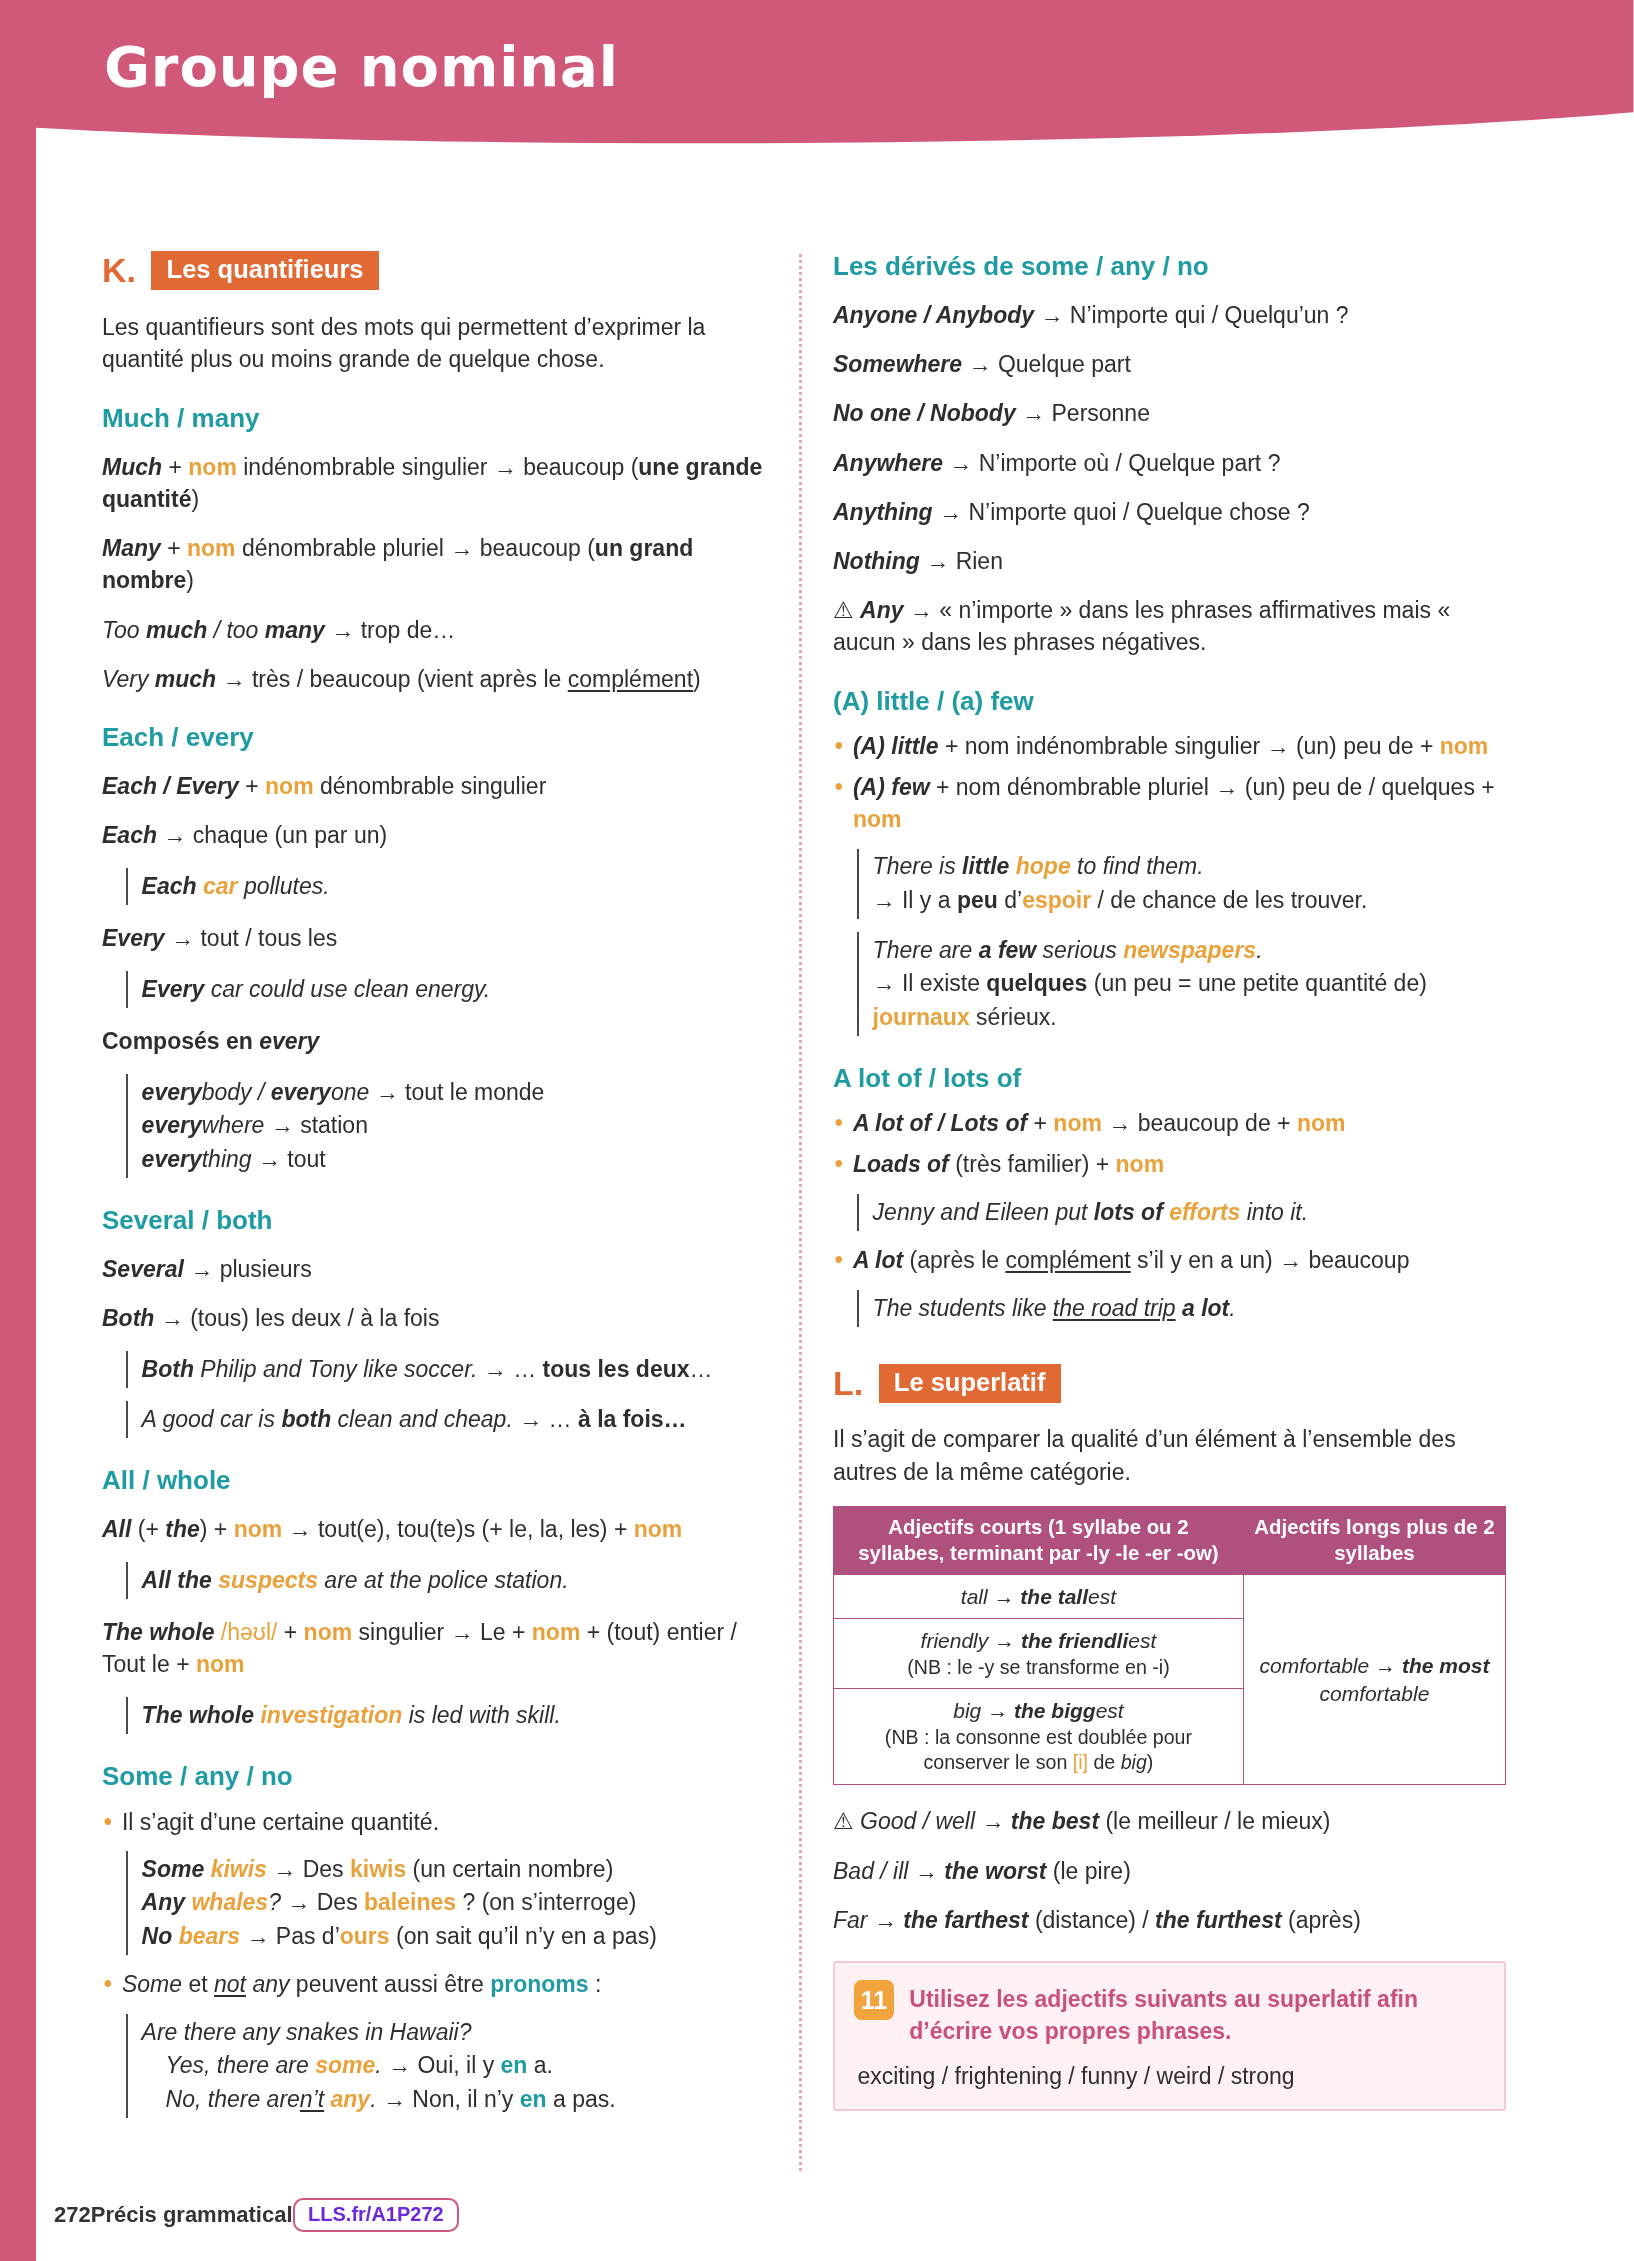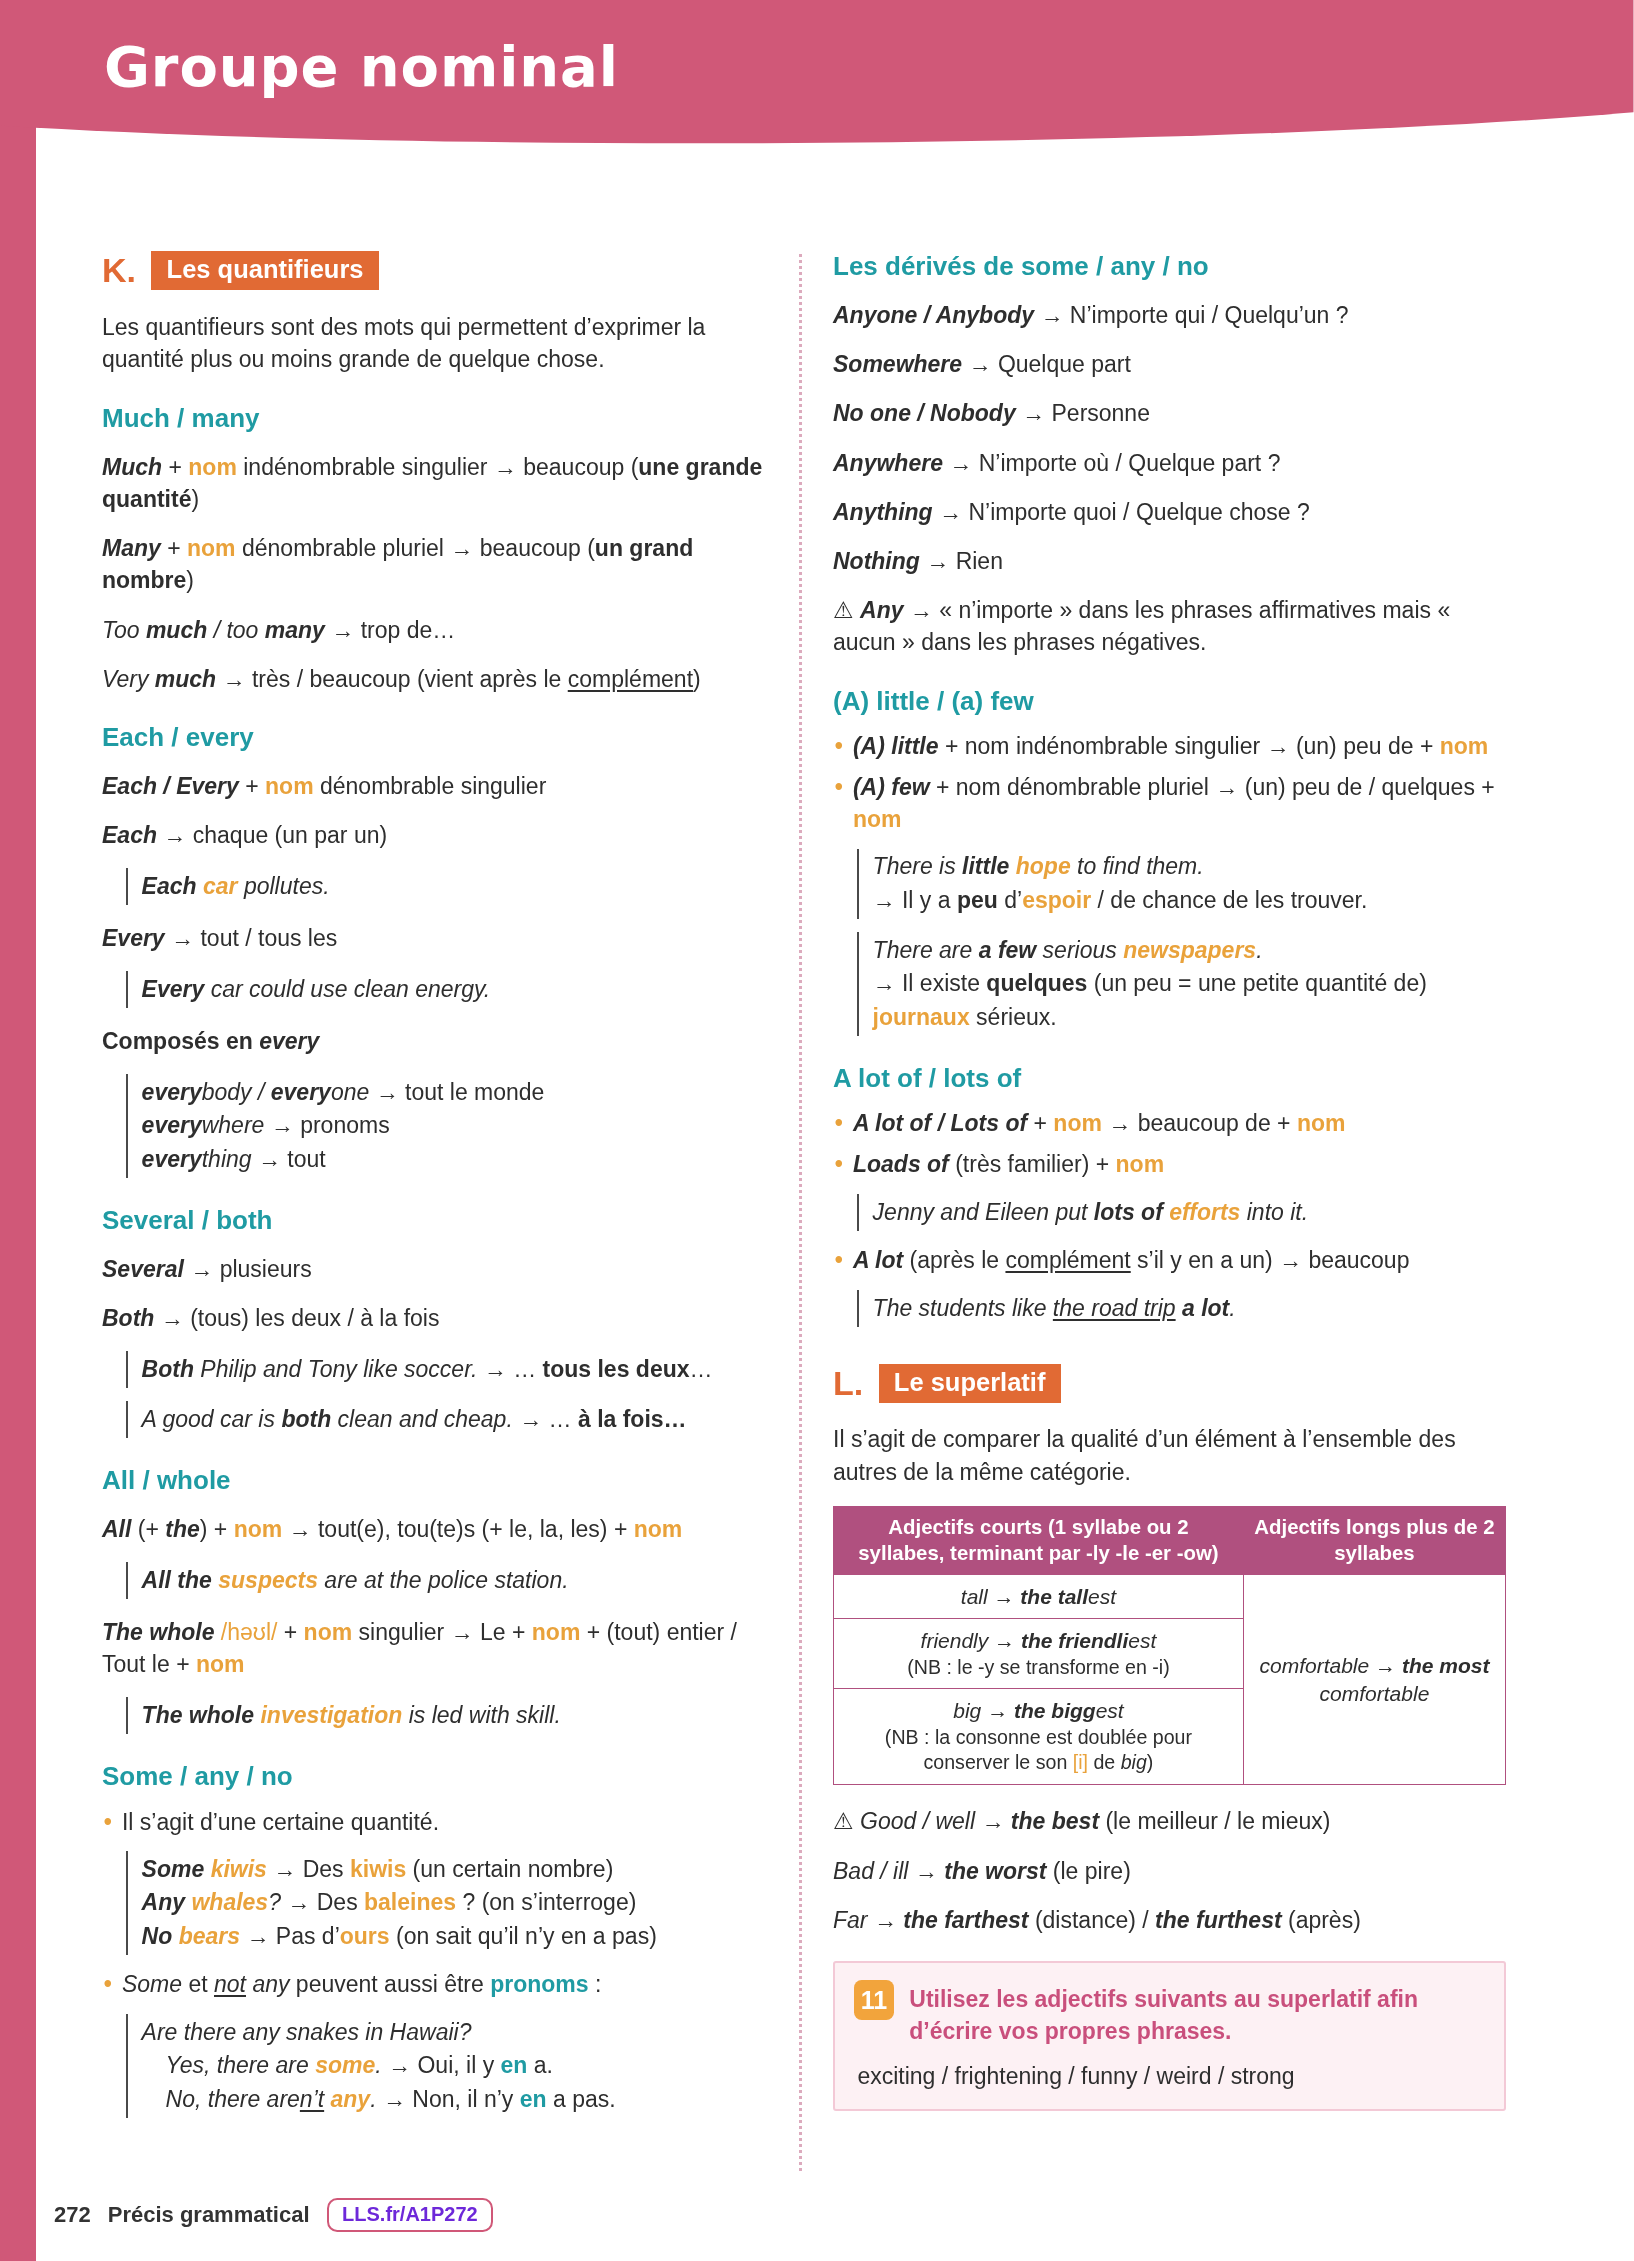--- a/index.html
+++ b/index.html
@@ -64,21 +64,21 @@
   .exercise{margin-top:25.5px;background:#fdf1f4;border:2.6px solid #f3c9d6;border-radius:3px;padding:17px 19px 19px}
   .ex-head{display:flex;align-items:flex-start;gap:15.3px}
   .ex-badge{
     min-width:40px;height:40px;background:#f2a43c;border-radius:7.7px;color:#fff;
     font-size:25px;font-weight:800;display:flex;align-items:center;justify-content:center;
   }
   .ex-instruction{color:var(--expink);font-weight:700;font-size:23px;line-height:1.38;padding-top:3.4px}
   .ex-words{margin-top:15.3px;font-size:23px;color:#2e2e2e;padding-left:3.4px}
 
   
-  .footer{position:absolute;left:54px;bottom:29px;display:flex;align-items:center;gap:17px}
+  .footer{position:absolute;left:54px;bottom:29px;display:flex;align-items:center;}
   .f-num,.f-label{font-size:22px;font-weight:700;color:#333}
   .f-pill{border:2.6px solid var(--pink);border-radius:10.2px;padding:2.6px 13.6px 4.3px;font-size:20px;font-weight:700;color:#6d28d9}
 </style>
 </head>
 <body>
 
 <div class="side-bar"></div>
 
 <svg class="header-svg" width="1635" height="170" viewBox="0 0 1920 200">
   <path d="M0,0 H1920 V132 C1460,172 560,182 0,148 Z" fill="#d05878"></path>
@@ -102,21 +102,21 @@
     <div class="example">
       <div class="ex-line"><span class="s-b s-i">Each</span><span class="s-i"> </span><span class="s-b s-i s-o">car</span><span class="s-i"> pollutes.</span></div>
     </div>
     <div class="line"><span class="s-b s-i">Every</span><span> → tout / tous les</span></div>
     <div class="example">
       <div class="ex-line"><span class="s-b s-i">Every</span><span class="s-i"> car could use clean energy.</span></div>
     </div>
     <div class="line"><span class="s-b">Composés en </span><span class="s-b s-i">every</span></div>
     <div class="example">
       <div class="ex-line"><span class="s-b s-i">every</span><span class="s-i">body</span><span class="s-i"> / </span><span class="s-b s-i">every</span><span class="s-i">one</span><span> → tout le monde</span></div>
-      <div class="ex-line"><span class="s-b s-i">every</span><span class="s-i">where</span><span> → pronoms</span></div>
+      <div class="ex-line"><span class="s-b s-i">every</span><span class="s-i">where</span><span> → station</span></div>
       <div class="ex-line"><span class="s-b s-i">every</span><span class="s-i">thing</span><span> → tout</span></div>
     </div>
     <div class="teal-h">Several / both</div>
     <div class="line"><span class="s-b s-i">Several</span><span> → plusieurs</span></div>
     <div class="line"><span class="s-b s-i">Both</span><span> → (tous) les deux / à la fois</span></div>
     <div class="example">
       <div class="ex-line"><span class="s-b s-i">Both</span><span class="s-i"> Philip and Tony like soccer.</span><span> → … </span><span class="s-b">tous les deux</span><span>…</span></div>
     </div>
     <div class="example">
       <div class="ex-line"><span class="s-i">A good car is </span><span class="s-b s-i">both</span><span class="s-i"> clean and cheap.</span><span> → … </span><span class="s-b">à la fois…</span></div>

